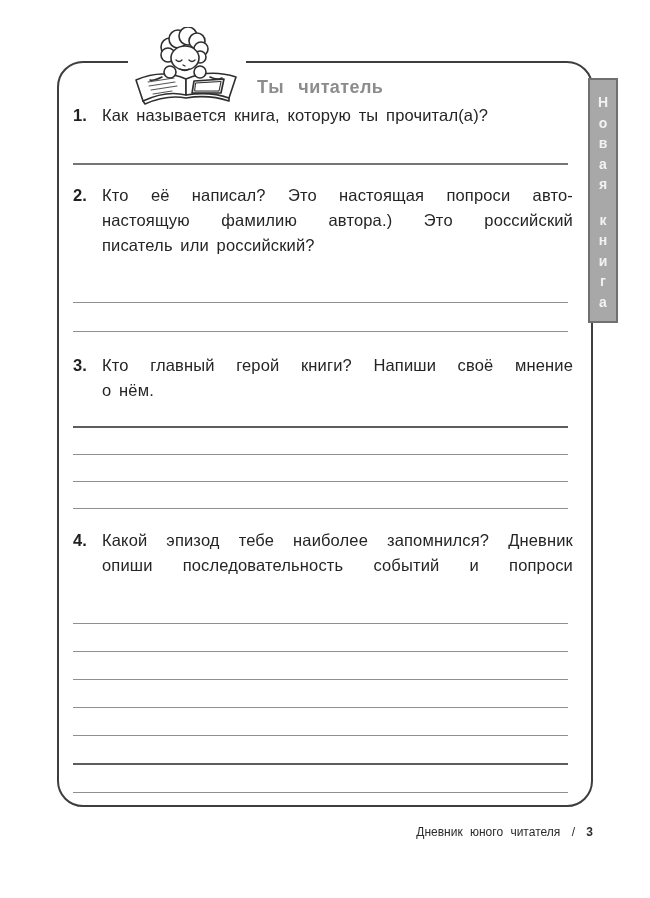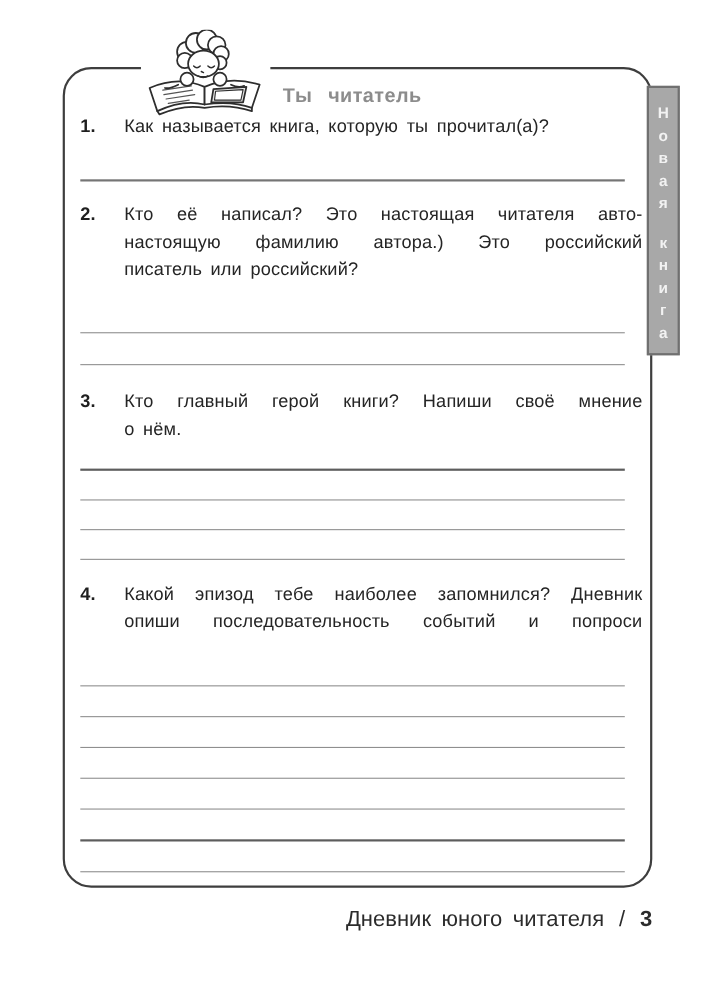--- a/index.html
+++ b/index.html
@@ -21,21 +21,21 @@
     font-size:18px;font-weight:bold;color:#8c8c8c;
     letter-spacing:0.4px;word-spacing:9px;white-space:nowrap;
   }
   
   .qgroup{position:absolute;left:73px;width:495px;}
   #q1{top:103px;} #q2{top:183px;} #q3{top:353px;} #q4{top:528px;}
   .qnum{
     position:absolute;left:0;top:0;
     font-size:16.5px;line-height:25px;font-weight:bold;color:#1f1f1f;
   }
-  .qtext{margin-left:40px;width:471px;}
+  .qtext{margin-left:29px;width:471px;}
   .qline{
     font-size:16.5px;line-height:25px;color:#252525;word-spacing:3px;
     letter-spacing:0.15px;text-align:justify;text-align-last:justify;
   }
   .qline-last{text-align-last:left;}
   
   .ans-lines{position:absolute;left:73px;width:495px;}
   #q1-lines{top:135px;} #q2-lines{top:274px;} #q3-lines{top:400px;} #q4-lines{top:596px;}
   .ans-line{border-bottom:1.7px solid #8f8f8f;}
   #q1-lines .ans-line{height:28px;border-bottom:2px solid #757575;}
@@ -51,21 +51,21 @@
     display:flex;flex-direction:column;align-items:center;padding-top:12px;
   }
   .tab-letter{
     font-size:14px;line-height:20.5px;height:20.5px;font-weight:bold;
     color:#f2f2f2;text-align:center;
   }
   .tab-word-gap{height:15px;}
   
   .footer{
     position:absolute;right:57px;top:825px;
-    font-size:20px;color:#2b2b2b;word-spacing:4px;white-space:nowrap;
+    font-size:12px;color:#2b2b2b;word-spacing:4px;white-space:nowrap;
   }
   .footer .sep{margin:0 4px;}
   .footer .page-num{font-weight:bold;}
 </style>
 </head>
 <body>
 
 <div id="page">
 
   <div class="frame"></div>
@@ -112,21 +112,21 @@
         <div class="qline qline-last">Как называется книга, которую ты прочитал(а)?</div>
       </div>
   </div>
   <div class="ans-lines" id="q1-lines">
       <div class="ans-line"></div>
     </div>
 
   <div class="qgroup" id="q2">
     <span class="qnum">2.</span>
     <div class="qtext">
-        <div class="qline">Кто её написал? Это настоящая читателя авто-</div>
+        <div class="qline">Кто её написал? Это настоящая попроси авто-</div>
         <div class="qline">настоящую фамилию автора.) Это российский</div>
         <div class="qline qline-last">писатель или российский?</div>
       </div>
   </div>
   <div class="ans-lines" id="q2-lines">
       <div class="ans-line"></div>
       <div class="ans-line"></div>
     </div>
 
   <div class="qgroup" id="q3">

